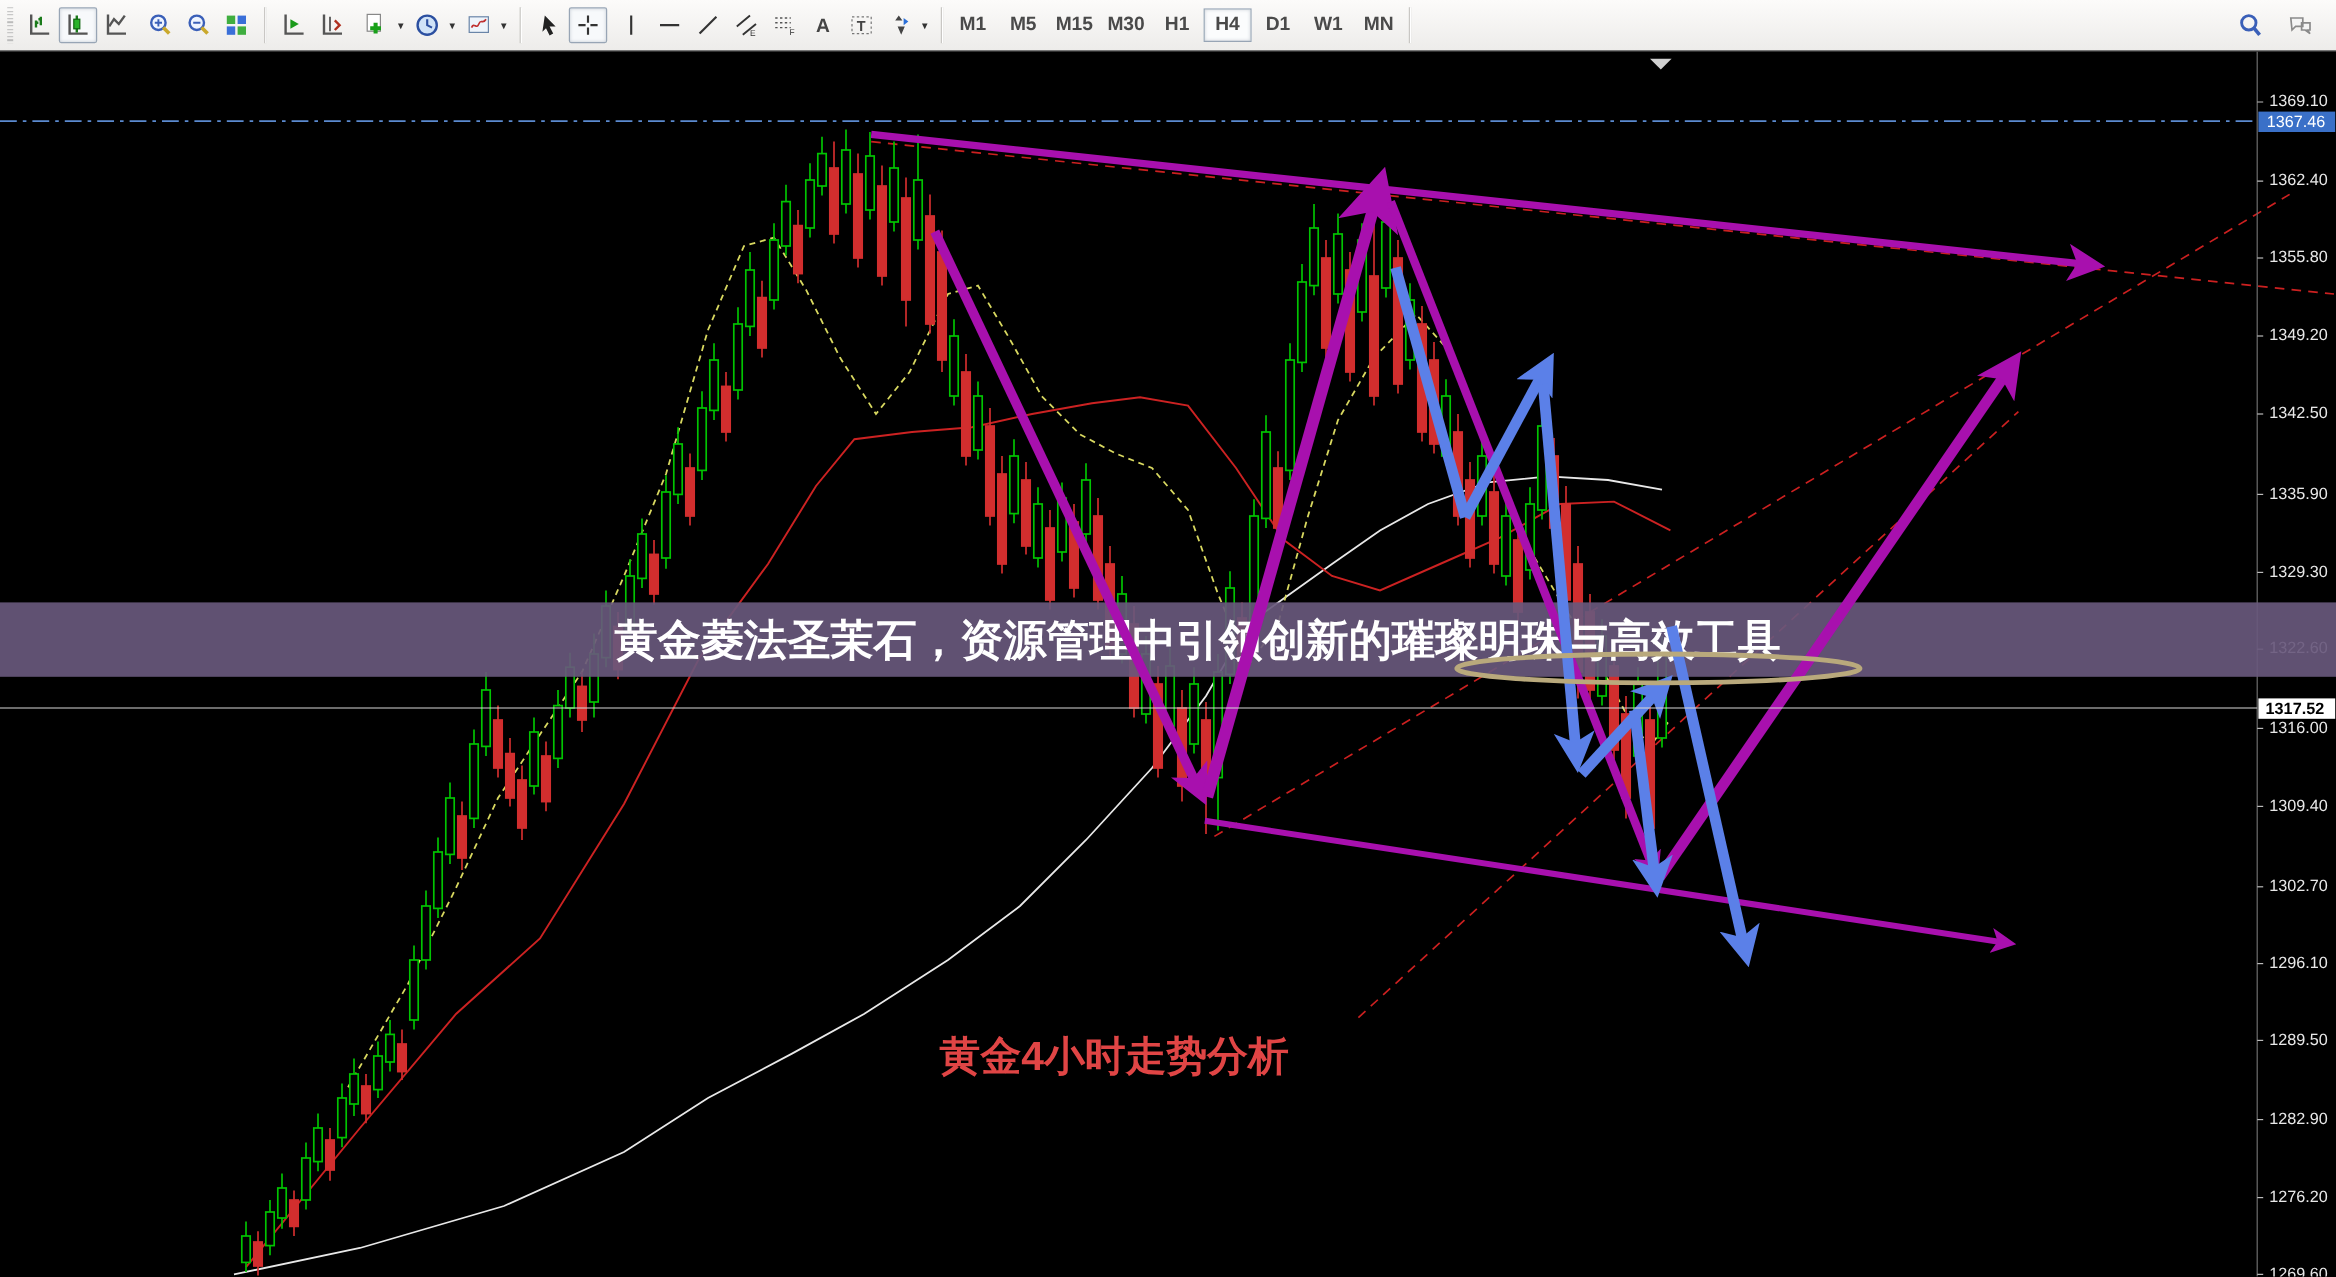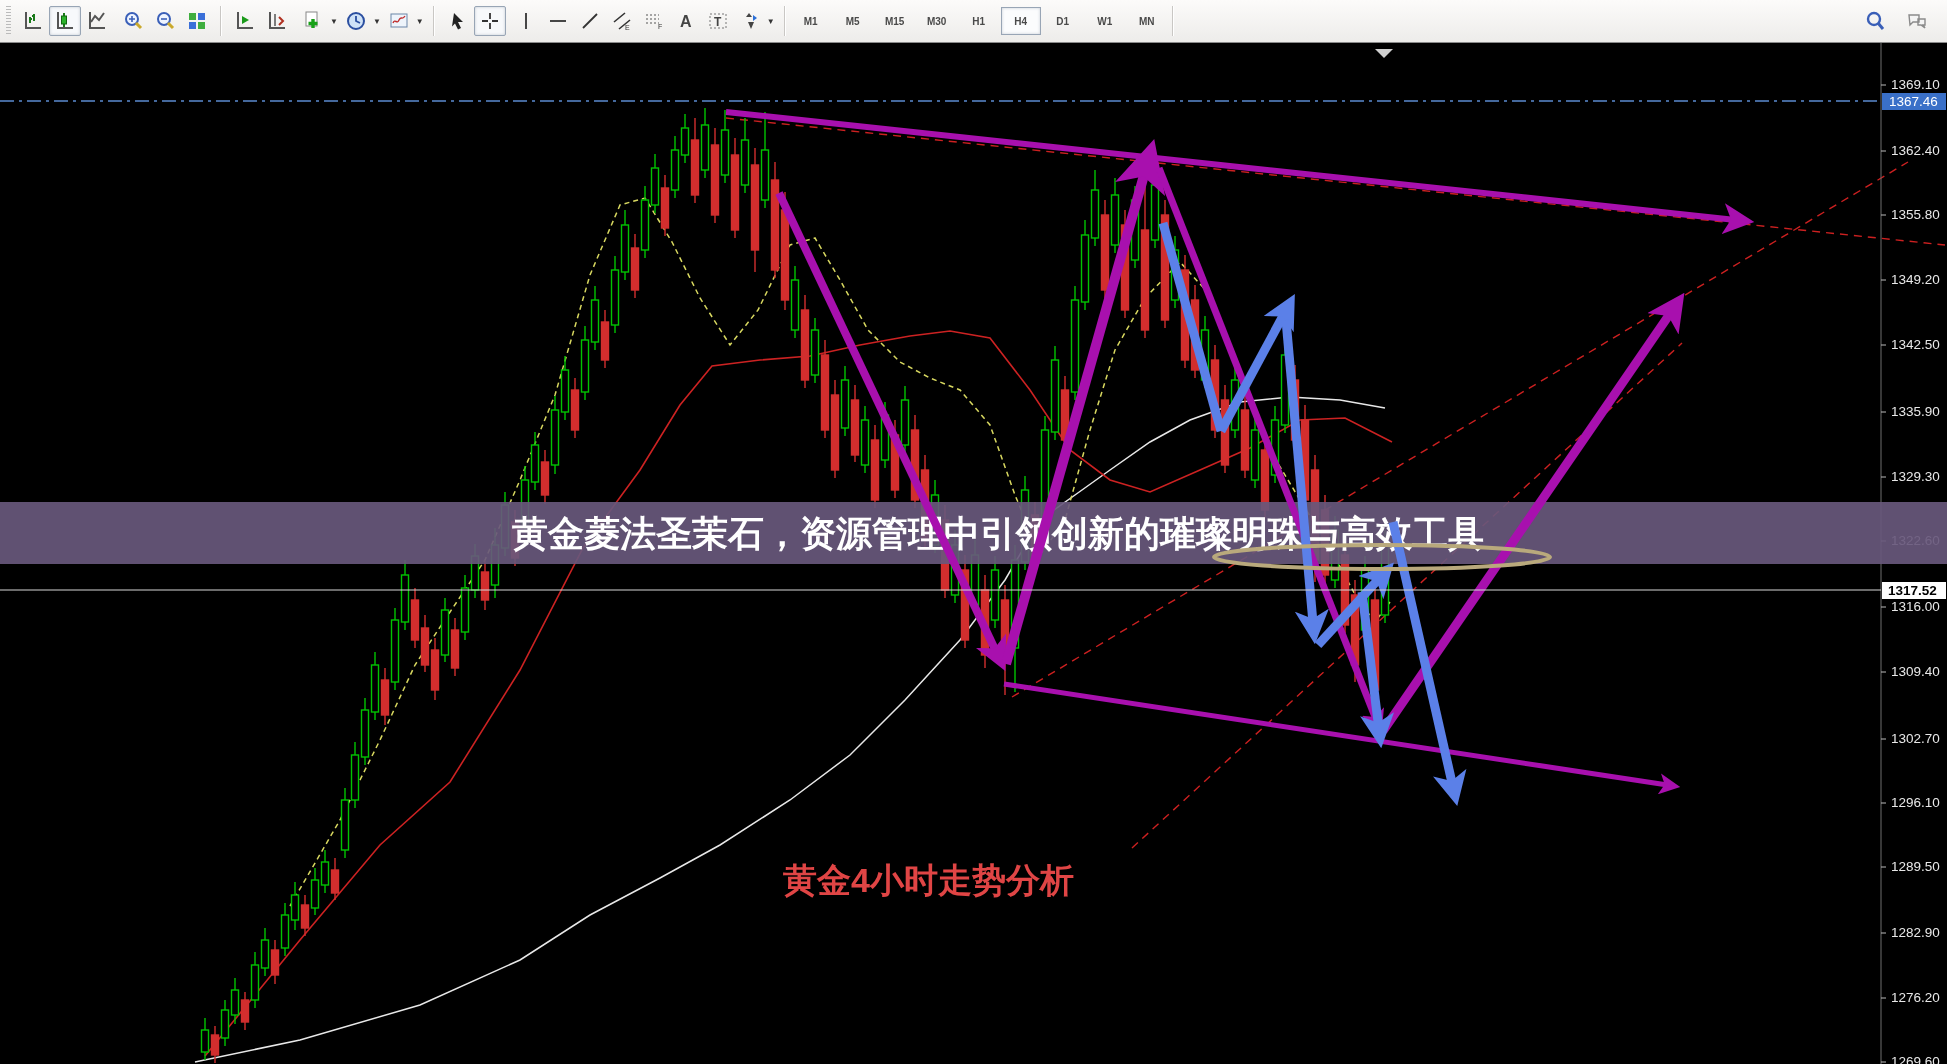--- a/index.html
+++ b/index.html
@@ -11,21 +11,21 @@
     background-image:repeating-linear-gradient(#bbb 0 1px,transparent 1px 3px);
     background-size:2px 100%;background-repeat:repeat-x;}
   .tb-group{display:flex;align-items:center;margin:0 2px;}
   .tb-sep{width:1px;height:30px;background:#c9c7c4;border-right:1px solid #fff;margin:0 5px;}
   .tb-btn{width:30px;height:28px;display:flex;align-items:center;justify-content:center;
     border:1px solid transparent;border-radius:2px;background:transparent;position:relative;}
   .tb-btn.active{border:1px solid #98a5b5;background:#f7f9fb;box-shadow:inset 0 0 3px #c2c9d2;}
   .tb-btn svg{display:block;}
   .dd{font-size:8px;color:#333;margin:0 2px 0 1px;}
   .tf-btn{min-width:30px;height:26px;display:flex;align-items:center;justify-content:center;
-    font-size:10px;font-weight:700;color:#4a4a4a;border:1px solid transparent;padding:0 4px;}
+    font-size:16px;font-weight:700;color:#4a4a4a;border:1px solid transparent;padding:0 4px;}
   .tf-btn.active{border:1px solid #98a5b5;background:#fbfcfd;box-shadow:inset 0 0 3px #c6ccd4;}
   .tb-spacer{flex:1;}
   
   .chart-wrap{position:relative;width:1947px;height:716px;background:#000;}
   svg text{font-family:"Liberation Sans",sans-serif;}
 </style>
 </head>
 <body>
 
 <div class="toolbar">

